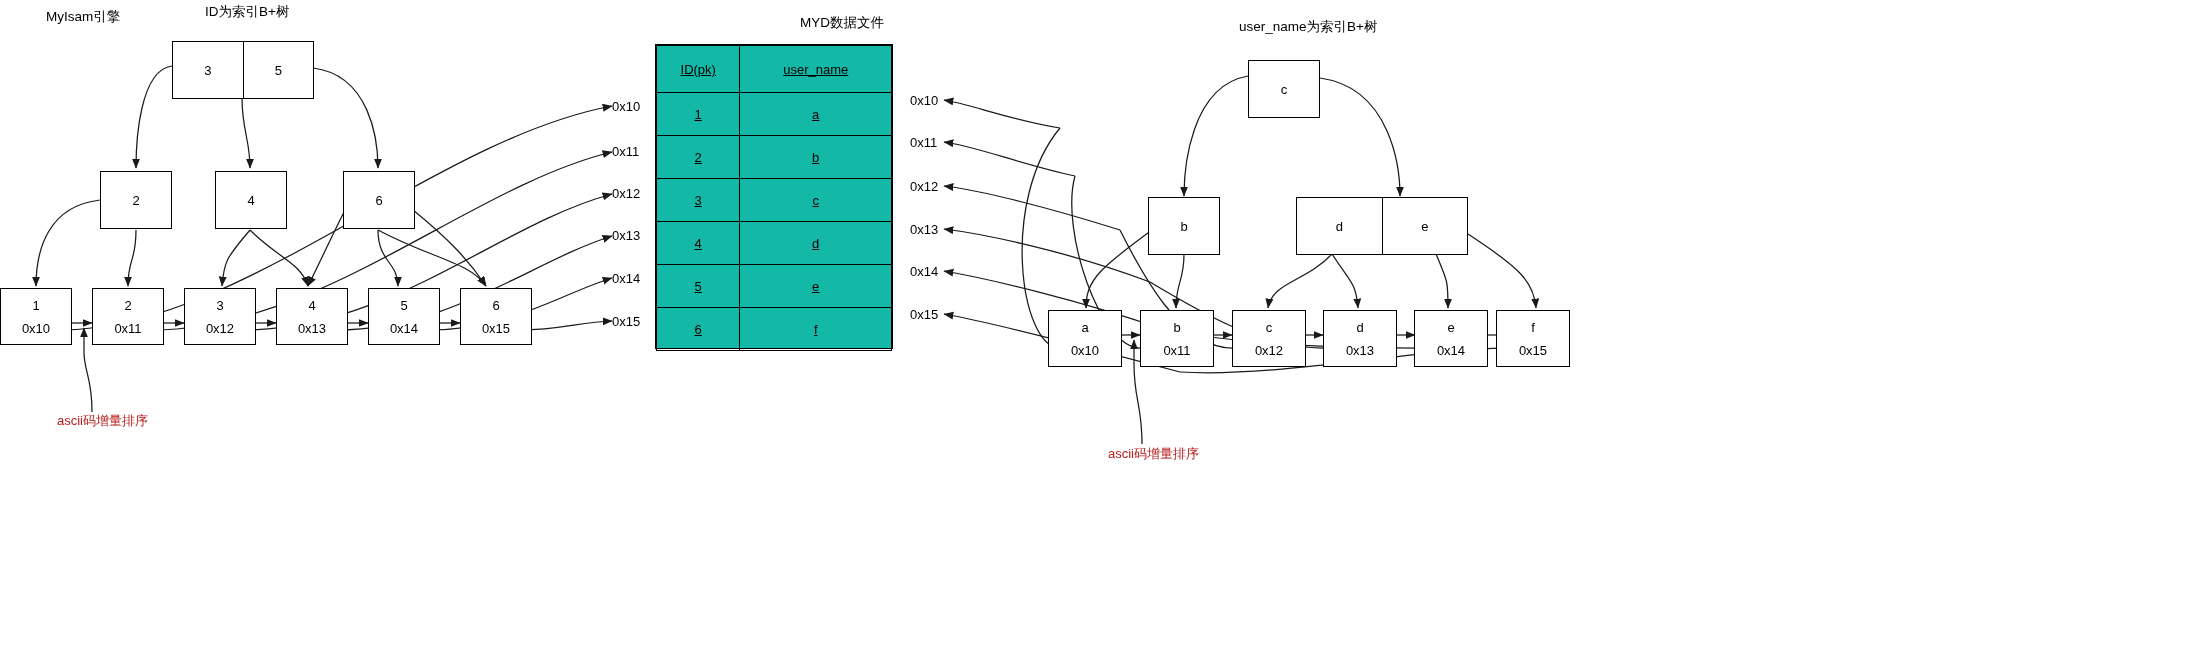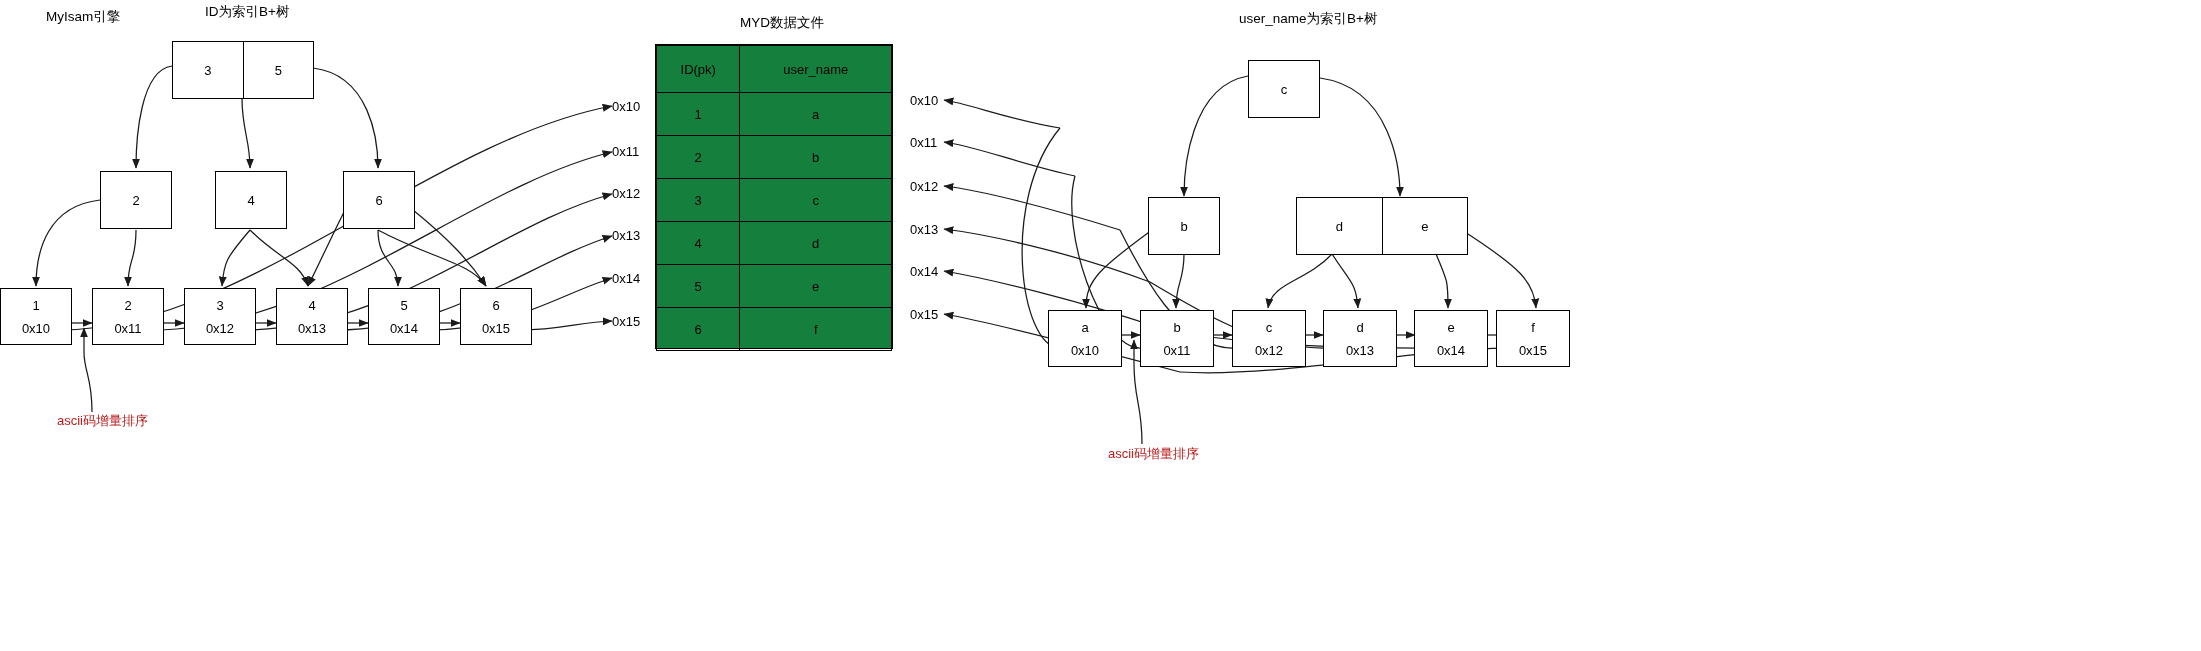--- a/index.html
+++ b/index.html
@@ -31,21 +31,21 @@
     position:absolute;border:1.3px solid #000;background:#fff;
     box-sizing:border-box;display:flex;flex-direction:column;
     align-items:center;justify-content:center;font-size:13px;
   }
   .leaf .v{line-height:1;margin-bottom:10px;}
   .leaf .a{line-height:1;}
 
   
   .myd{
     position:absolute;border:1.4px solid #000;border-collapse:collapse;
-    background:#15803d;font-size:13px;
+    background:#14b8a6;font-size:13px;text-decoration:underline;
   }
   .myd table{border-collapse:collapse;width:100%;height:100%;}
   .myd th,.myd td{
     border:1.2px solid #000;text-align:center;font-weight:normal;
     font-size:13px;padding:0;
   }
   .myd th{height:46px;}
   .myd td{height:42px;}
 
   .addr{position:absolute;font-size:13px;line-height:1;white-space:nowrap;}
@@ -136,22 +136,22 @@
     <g fill="none" stroke="#1a1a1a" stroke-width="1.25">
       <path d="M1134,364 C1134,400 1142,404 1142,444"></path>
     </g>
     <g fill="none" stroke="#1a1a1a" stroke-width="1.25" marker-end="url(#ar)">
       <path d="M1134,364 L1134,340"></path>
     </g>
   </svg>
 
   <div class="title" style="left:46px;top:8px;">MyIsam引擎</div>
   <div class="title" style="left:205px;top:3px;">ID为索引B+树</div>
-  <div class="title" style="left:740px;top:14px;">MYD数据文件</div>
-  <div class="title" style="left:1239px;top:10px;">user_name为索引B+树</div>
+  <div class="title" style="left:800px;top:14px;">MYD数据文件</div>
+  <div class="title" style="left:1239px;top:18px;">user_name为索引B+树</div>
 
   <div class="node" style="left:172px;top:41px;width:142px;height:58px;">
     <span class="cell">3</span>
     <span class="cell">5</span>
   </div>
 
   <div class="node" style="left:100px;top:171px;width:72px;height:58px;">
     <span class="cell">2</span>
   </div>
   <div class="node" style="left:215px;top:171px;width:72px;height:58px;">

